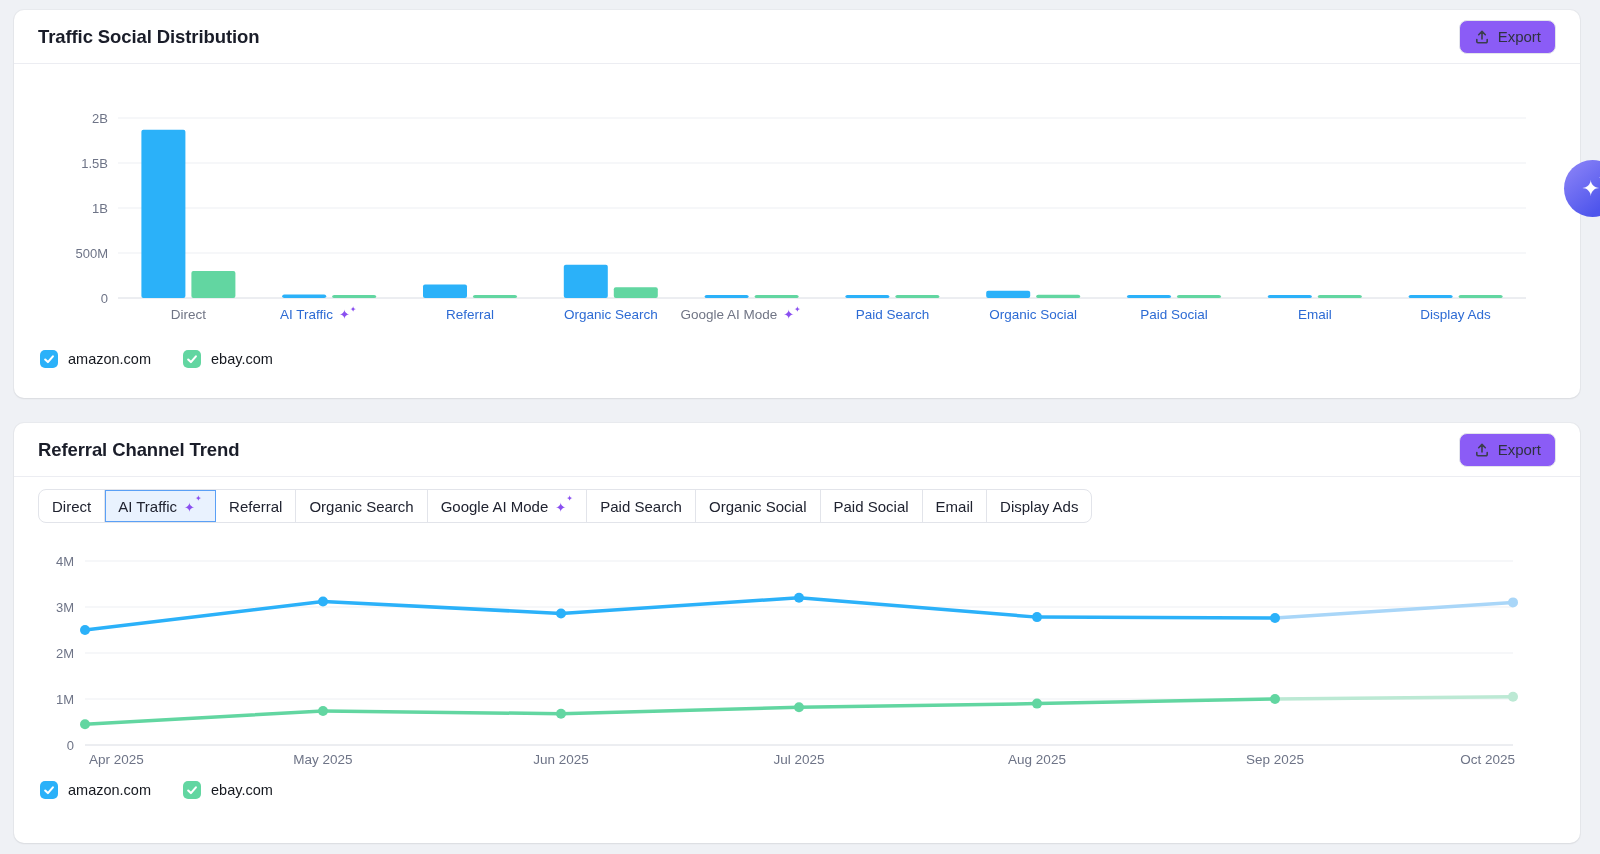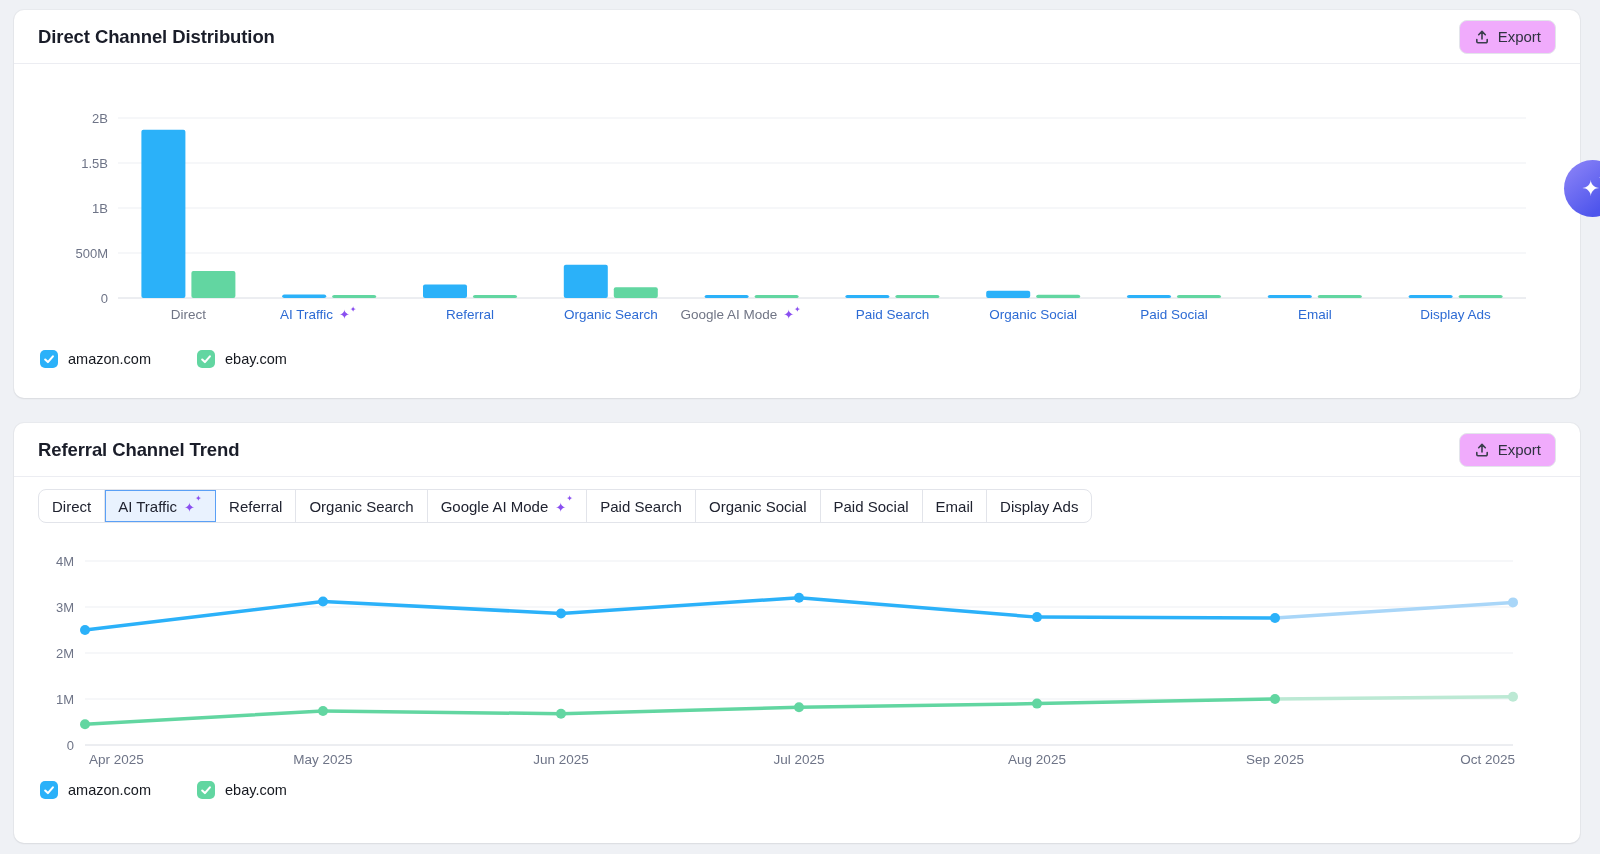--- a/index.html
+++ b/index.html
@@ -35,32 +35,32 @@
     color: #1A1D29;
     letter-spacing: -0.1px;
   }
   .export-btn {
     display: inline-flex;
     align-items: center;
     gap: 8px;
     height: 34px;
     padding: 0 14px;
     border: 1px solid #E3E5EB;
-    background: #f0abfc;
+    background: #8b5cf6;
     border-radius: 8px;
     font-size: 15px;
     color: #2F3240;
     cursor: pointer;
   }
   .export-btn svg { display:block; }
 
   .chart-svg { position: absolute; left:0; top:0; }
   .chart-svg text { font-family: "Liberation Sans", sans-serif; }
 
-  .legend { position: absolute; left: 26px; display: flex; gap: 46px; align-items: flex-start; }
+  .legend { position: absolute; left: 26px; display: flex; gap: 32px; align-items: flex-start; }
   #legend-distribution { top: 340px; }
   #legend-trend { top: 358px; }
   .legend-item { display: flex; align-items: center; gap: 10px; }
   .cb {
     width: 18px; height: 18px; border-radius: 5px;
     display: flex; align-items: center; justify-content: center;
     cursor: pointer;
   }
   .legend-label { font-size: 14.5px; color: #15181F; }
 
@@ -104,21 +104,21 @@
   }
   .ai-fab .sparkle { color:#fff; width: 22px; height: 22px; }
   .ai-fab .sparkle i { font-size: 22px; line-height: 22px; }
   .ai-fab .sparkle b { font-size: 10px; top: -6px; left: 17px; }
 </style>
 </head>
 <body>
 
 <section class="card" id="card-distribution">
   <div class="card-header">
-    <h2 class="card-title">Direct Channel Distribution</h2>
+    <h2 class="card-title">Traffic Social Distribution</h2>
     <button class="export-btn">
       <svg width="16" height="16" viewBox="0 0 16 16">
         <path d="M8 10 V2.6 M4.7 5.7 L8 2.4 L11.3 5.7 M2.8 10.6 v2 a1.2 1.2 0 0 0 1.2 1.2 h8 a1.2 1.2 0 0 0 1.2-1.2 v-2" fill="none" stroke="#3A3E4C" stroke-width="1.6" stroke-linecap="round" stroke-linejoin="round"></path>
       </svg>
       <span>Export</span>
     </button>
   </div>
   <svg class="chart-svg" id="bar-svg" width="1566" height="388" viewBox="0 0 1566 388">
       <g>
         <line x1="104" x2="1512" y1="288" y2="288" stroke="#D9DCE3" stroke-width="1"></line>

